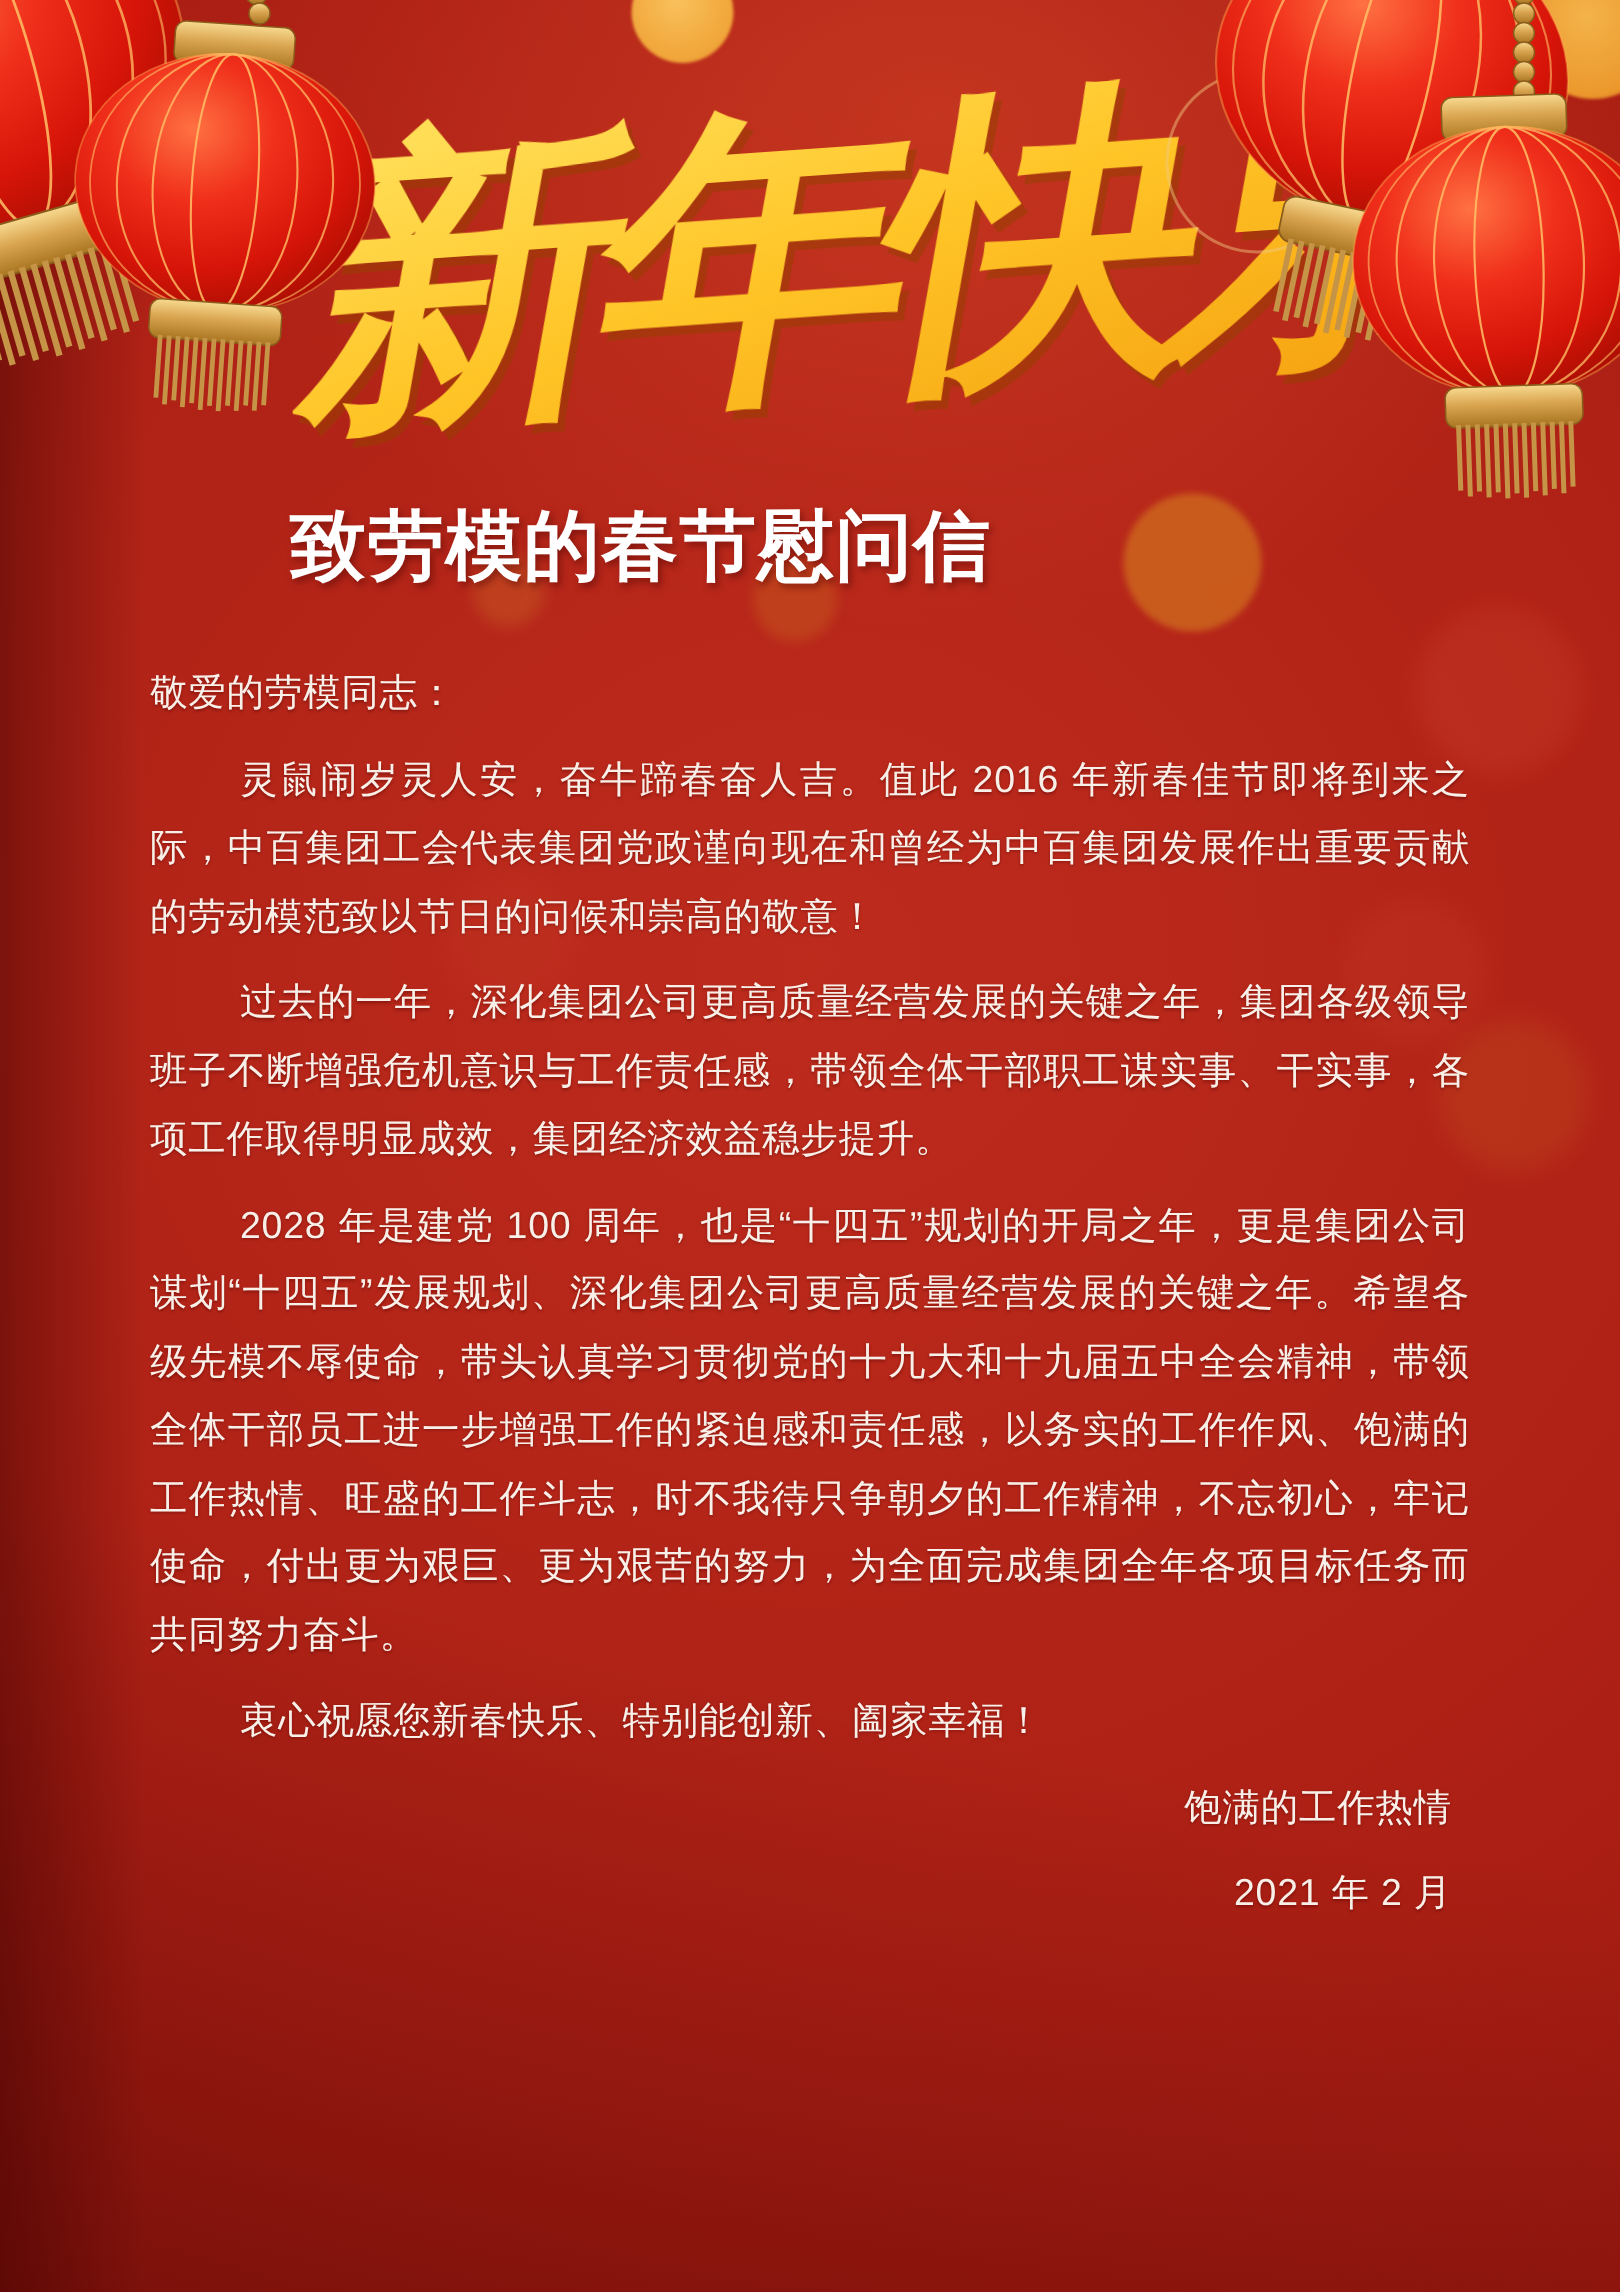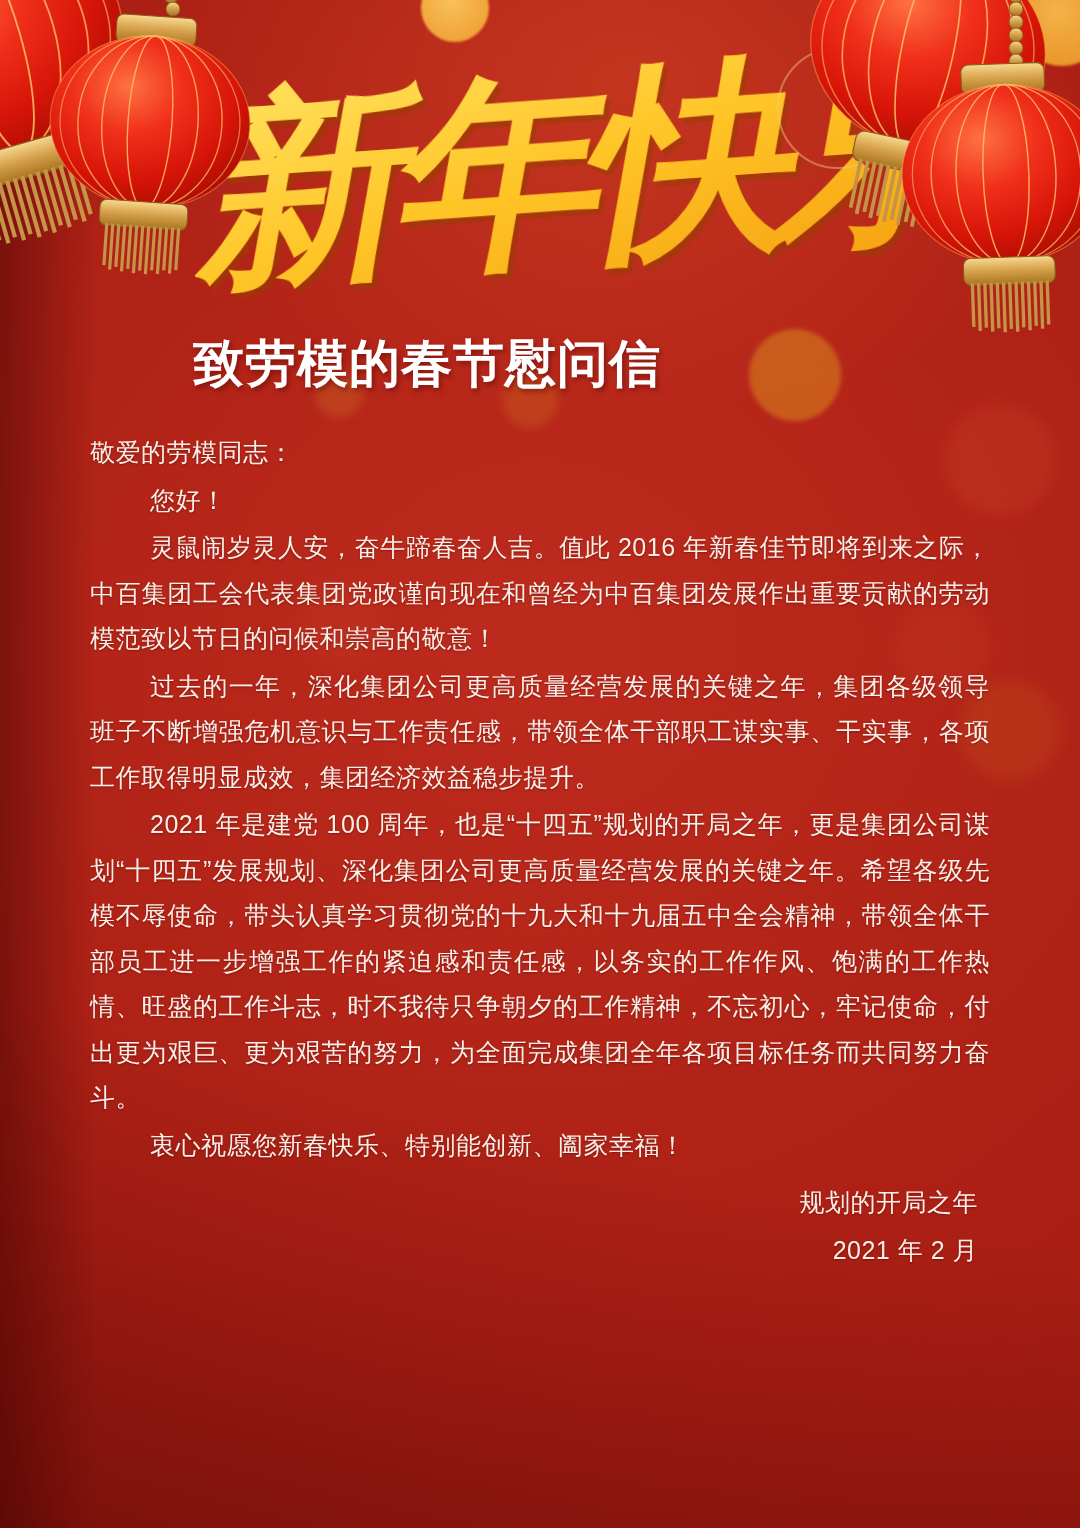--- a/index.html
+++ b/index.html
@@ -49,21 +49,21 @@
   .lanterns{position:absolute;left:0;top:0;pointer-events:none;}
 
   .letter{
     position:absolute;left:88px;top:428px;width:904px;
     color:#f8f0e8;
     font-size:25px;line-height:45.5px;
     text-align:justify;
     text-shadow:0 1px 2px rgba(80,0,0,.45);
     letter-spacing:.5px;
   }
-  .letter p{margin:2px;}
+  .letter p{margin:12px;}
   .indent{text-indent:2.4em;}
   .sign-block{text-align:right;padding-right:12px;margin-top:12px;}
 </style>
 </head>
 <body>
 
 <div class="poster">
 
   <div class="bokeh b1"></div>
   <div class="bokeh b2"></div>
@@ -126,24 +126,23 @@
         <circle cx="1016" cy="74" r="7"></circle>
       </g>
       <use href="#lantern" transform="translate(1006,174) rotate(-2) scale(1.04)"></use>
     </g>
   </svg>
 
   <div class="subtitle">致劳模的春节慰问信</div>
 
   <div class="letter">
     <p>敬爱的劳模同志：</p>
-    <p class="indent">您好！</p>
     <p class="indent">灵鼠闹岁灵人安，奋牛蹄春奋人吉。值此 2016 年新春佳节即将到来之际，中百集团工会代表集团党政谨向现在和曾经为中百集团发展作出重要贡献的劳动模范致以节日的问候和崇高的敬意！</p>
     <p class="indent">过去的一年，深化集团公司更高质量经营发展的关键之年，集团各级领导班子不断增强危机意识与工作责任感，带领全体干部职工谋实事、干实事，各项工作取得明显成效，集团经济效益稳步提升。</p>
-    <p class="indent">2021 年是建党 100 周年，也是“十四五”规划的开局之年，更是集团公司谋划“十四五”发展规划、深化集团公司更高质量经营发展的关键之年。希望各级先模不辱使命，带头认真学习贯彻党的十九大和十九届五中全会精神，带领全体干部员工进一步增强工作的紧迫感和责任感，以务实的工作作风、饱满的工作热情、旺盛的工作斗志，时不我待只争朝夕的工作精神，不忘初心，牢记使命，付出更为艰巨、更为艰苦的努力，为全面完成集团全年各项目标任务而共同努力奋斗。</p>
+    <p class="indent">2028 年是建党 100 周年，也是“十四五”规划的开局之年，更是集团公司谋划“十四五”发展规划、深化集团公司更高质量经营发展的关键之年。希望各级先模不辱使命，带头认真学习贯彻党的十九大和十九届五中全会精神，带领全体干部员工进一步增强工作的紧迫感和责任感，以务实的工作作风、饱满的工作热情、旺盛的工作斗志，时不我待只争朝夕的工作精神，不忘初心，牢记使命，付出更为艰巨、更为艰苦的努力，为全面完成集团全年各项目标任务而共同努力奋斗。</p>
     <p class="indent">衷心祝愿您新春快乐、特别能创新、阖家幸福！</p>
     <div class="sign-block">
-      <p>规划的开局之年</p>
+      <p>饱满的工作热情</p>
       <p>2021 年 2 月</p>
     </div>
   </div>
 
 </div>
 
 </body></html>

